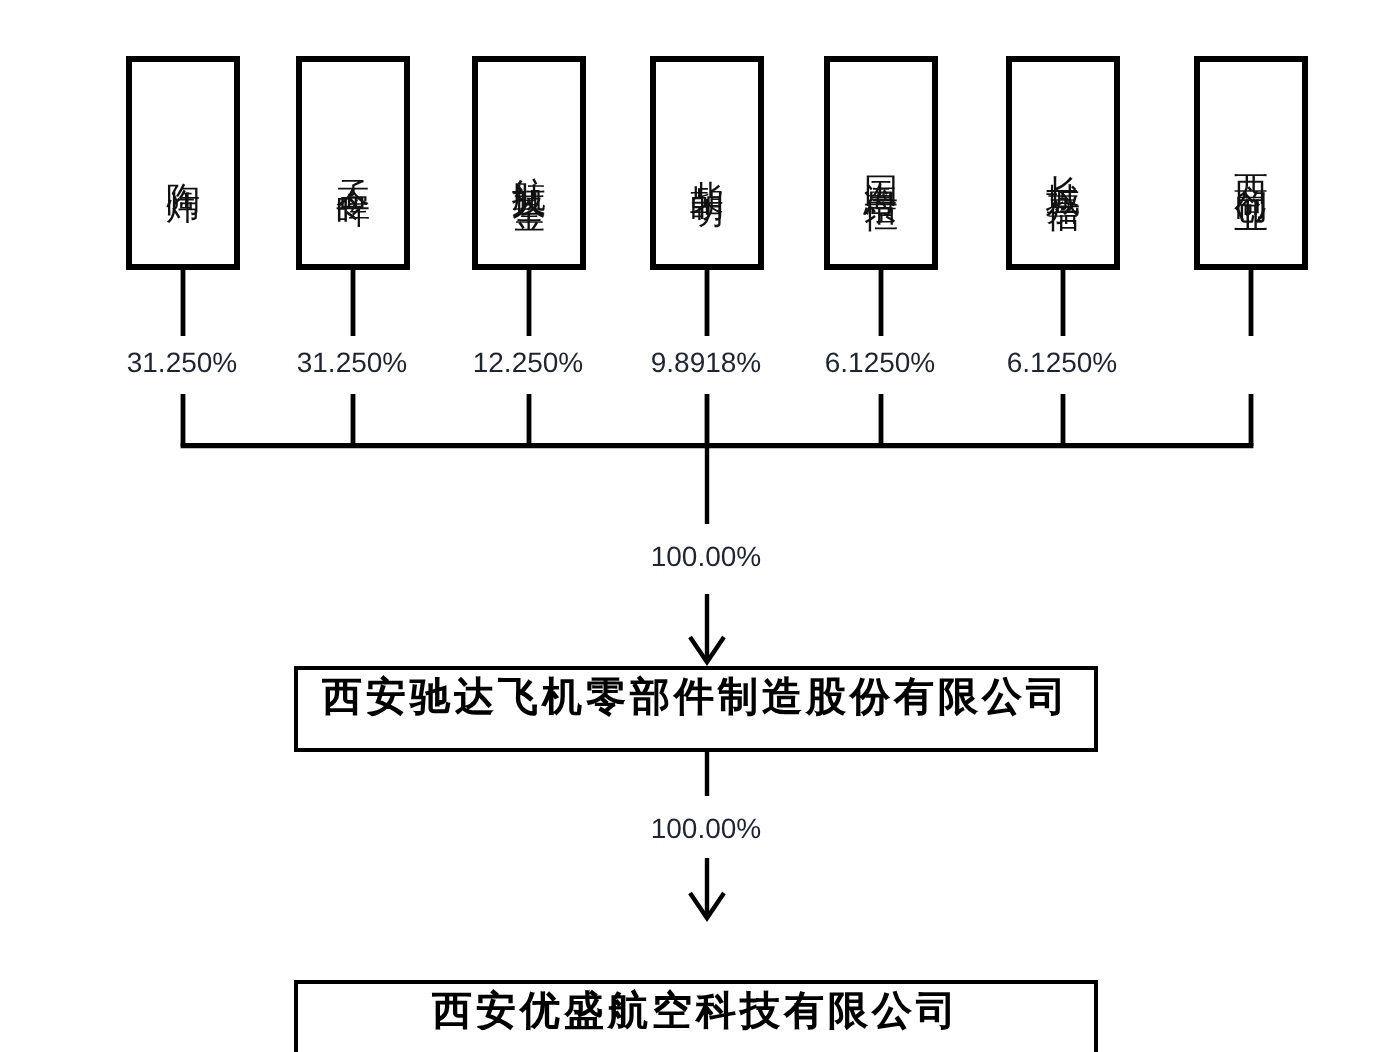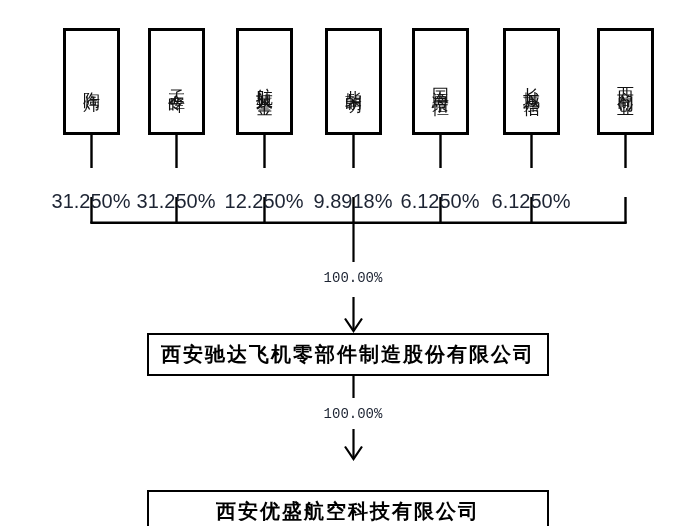--- a/index.html
+++ b/index.html
@@ -38,48 +38,46 @@
     font-weight: 500;
     white-space: nowrap;
   }
   .pct {
     position: absolute;
     top: 172px;
     width: 90px;
     height: 18px;
     line-height: 18px;
     text-align: center;
-    font-size: 20px;
+    font-size: 14px;
     font-weight: 500;
     color: #1d2433;
     white-space: nowrap;
-    margin-top: 20px;
   }
   .own {
     position: absolute;
     width: 100px;
     height: 17px;
     line-height: 17px;
     text-align: center;
     font-size: 14px;
     font-weight: 500;
     color: #1d2433;
     white-space: nowrap;
-    font-family: Liberation Mono, monospace;
   }
   .co-box {
     position: absolute;
     left: 147px;
     width: 402px;
     height: 43px;
     border: 2px solid #000000;
     box-sizing: border-box;
     background: #ffffff;
     display: flex;
-    align-items: center;
+    align-items: flex-start;
     justify-content: center;
   }
   .co-text {
     font-size: 20px;
     font-weight: bold;
     letter-spacing: 2px;
     color: #000000;
     white-space: nowrap;
   }
 </style>

